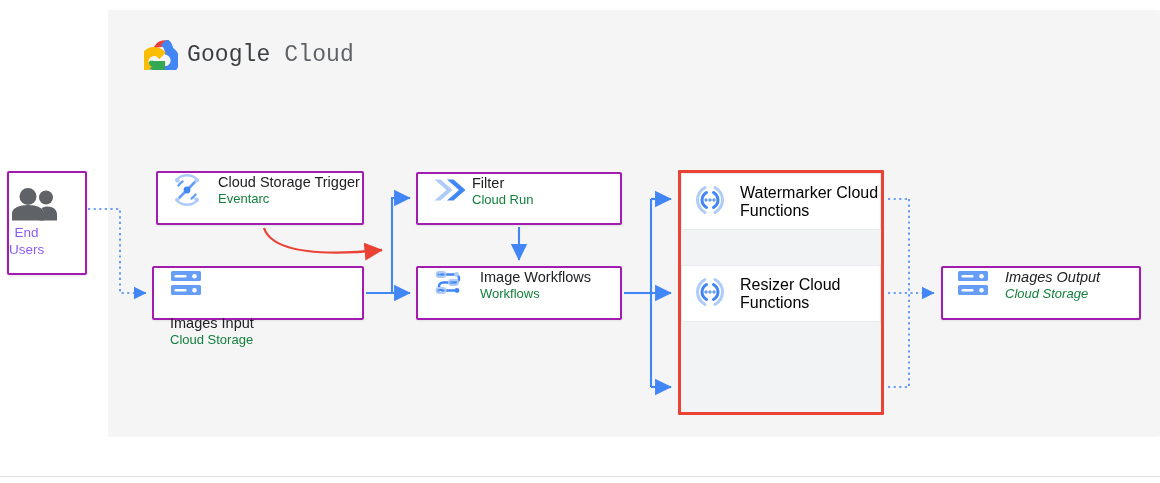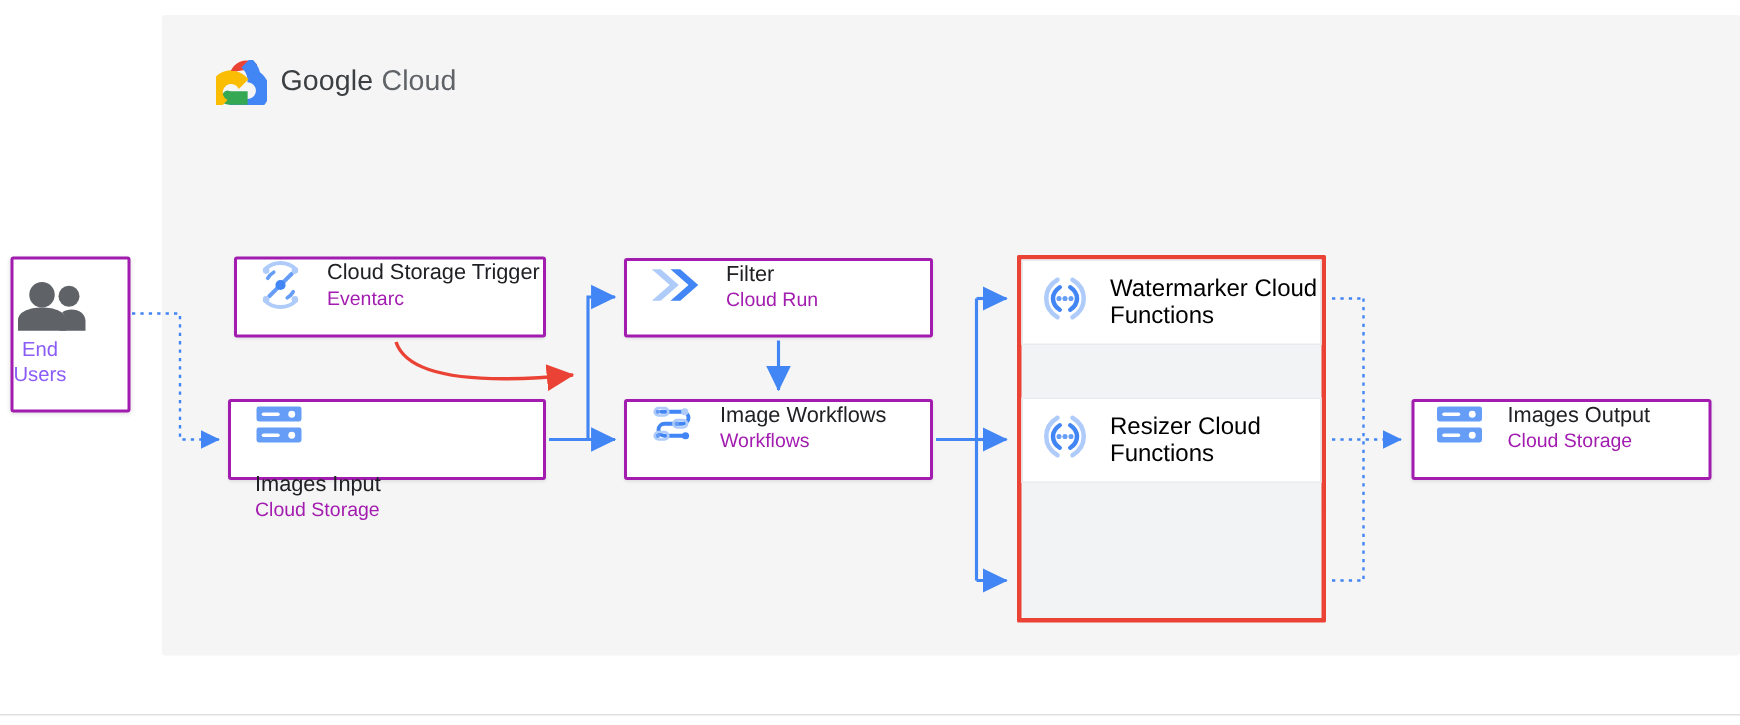--- a/index.html
+++ b/index.html
@@ -31,24 +31,25 @@
     background: #e0e0e0;
   }
   
   #gc-logo {
     position: absolute;
     left: 144px; top: 40px;
     display: flex; align-items: center; gap: 9px;
   }
   #gc-logo .mark { width: 34px; height: 30px; display: block; }
   #gc-logo .wordmark {
-    font-size: 19px;
+    font-size: 23px;
     color: #5f6368;
     letter-spacing: .1px;
     white-space: nowrap;
+    font-family: Liberation Mono, monospace;
   }
   #gc-logo .wordmark .g { color: #3c4043; }
 
   
   .node {
     position: absolute;
     background: #ffffff;
     border: 2px solid #a21caf;
     border-radius: 2px;
     display: flex;
@@ -61,21 +62,21 @@
   }
   .node .labels { display: flex; flex-direction: column; justify-content: center; }
   .node .title {
     font-size: 14.5px;
     color: #202124;
     line-height: 1.25;
     white-space: nowrap;
   }
   .node .sub {
     font-size: 13px;
-    color: #a21caf;
+    color: #15803d;
     line-height: 1.25;
     white-space: nowrap;
   }
 
   
   #end-users {
     left: 7px; top: 171px;
     width: 80px; height: 104px;
     flex-direction: column;
     justify-content: center;
@@ -83,23 +84,23 @@
     box-shadow: 0 1px 3px rgba(60,64,67,.16);
   }
   #end-users .title {
     font-size: 13.5px; color: #8b5cf6; text-align: center;
   }
   #end-users .title span { display: block; }
 
   
   #n-trigger  { left: 156px; top: 171px; width: 208px; height: 54px; padding-left: 12px; gap: 14px; }
   #n-input    { left: 152px; top: 266px; width: 212px; height: 54px; padding-left: 16px; gap: 16px; flex-direction: column; }
-  #n-filter   { left: 416px; top: 172px; width: 206px; height: 53px; padding-left: 14px; gap: 16px; }
+  #n-filter   { left: 416px; top: 172px; width: 206px; height: 53px; padding-left: 14px; gap: 4px; }
   #n-workflow { left: 416px; top: 266px; width: 206px; height: 54px; padding-left: 14px; gap: 14px; }
-  #n-output   { left: 941px; top: 266px; width: 200px; height: 54px; padding-left: 14px; gap: 16px; }
+  #n-output   { left: 941px; top: 266px; width: 200px; height: 54px; padding-left: 14px; gap: 16px; font-style: italic; }
 
   
   #fn-group {
     position: absolute;
     left: 678px; top: 170px;
     width: 206px; height: 245px;
     border: 3px solid #ea4335;
     background: #f1f3f4;
     border-radius: 1px;
   }

